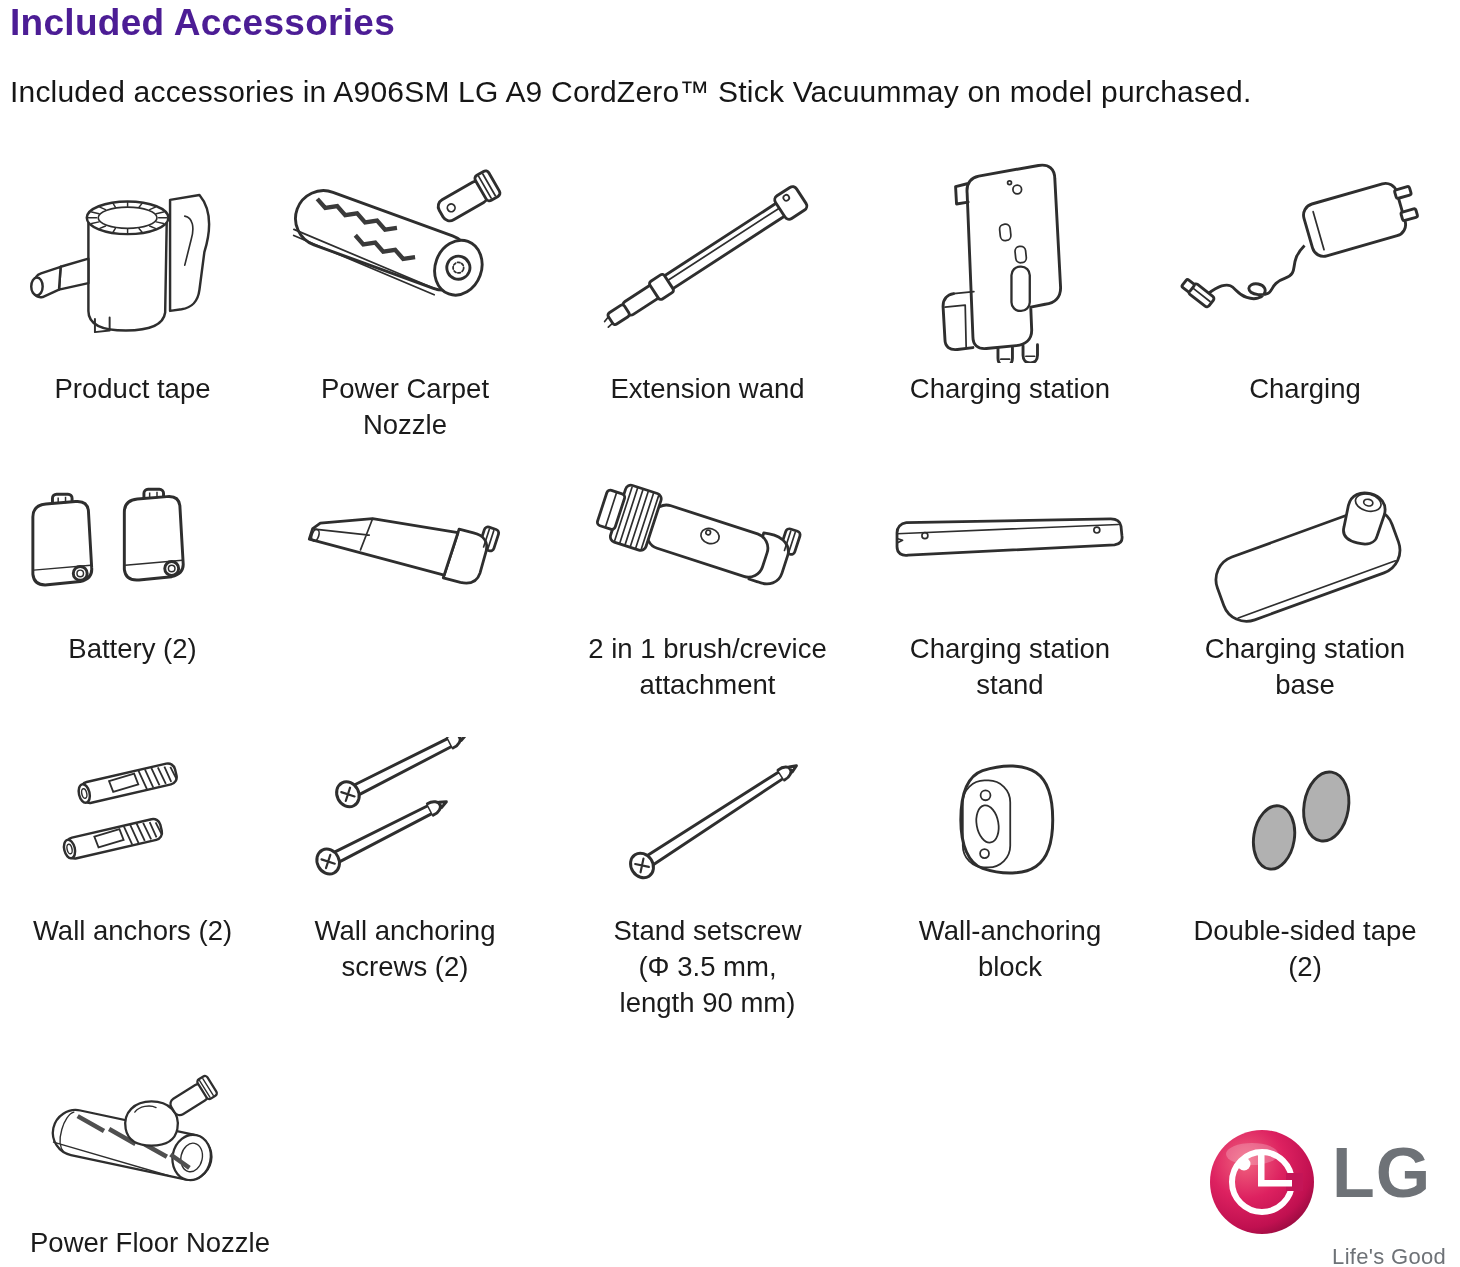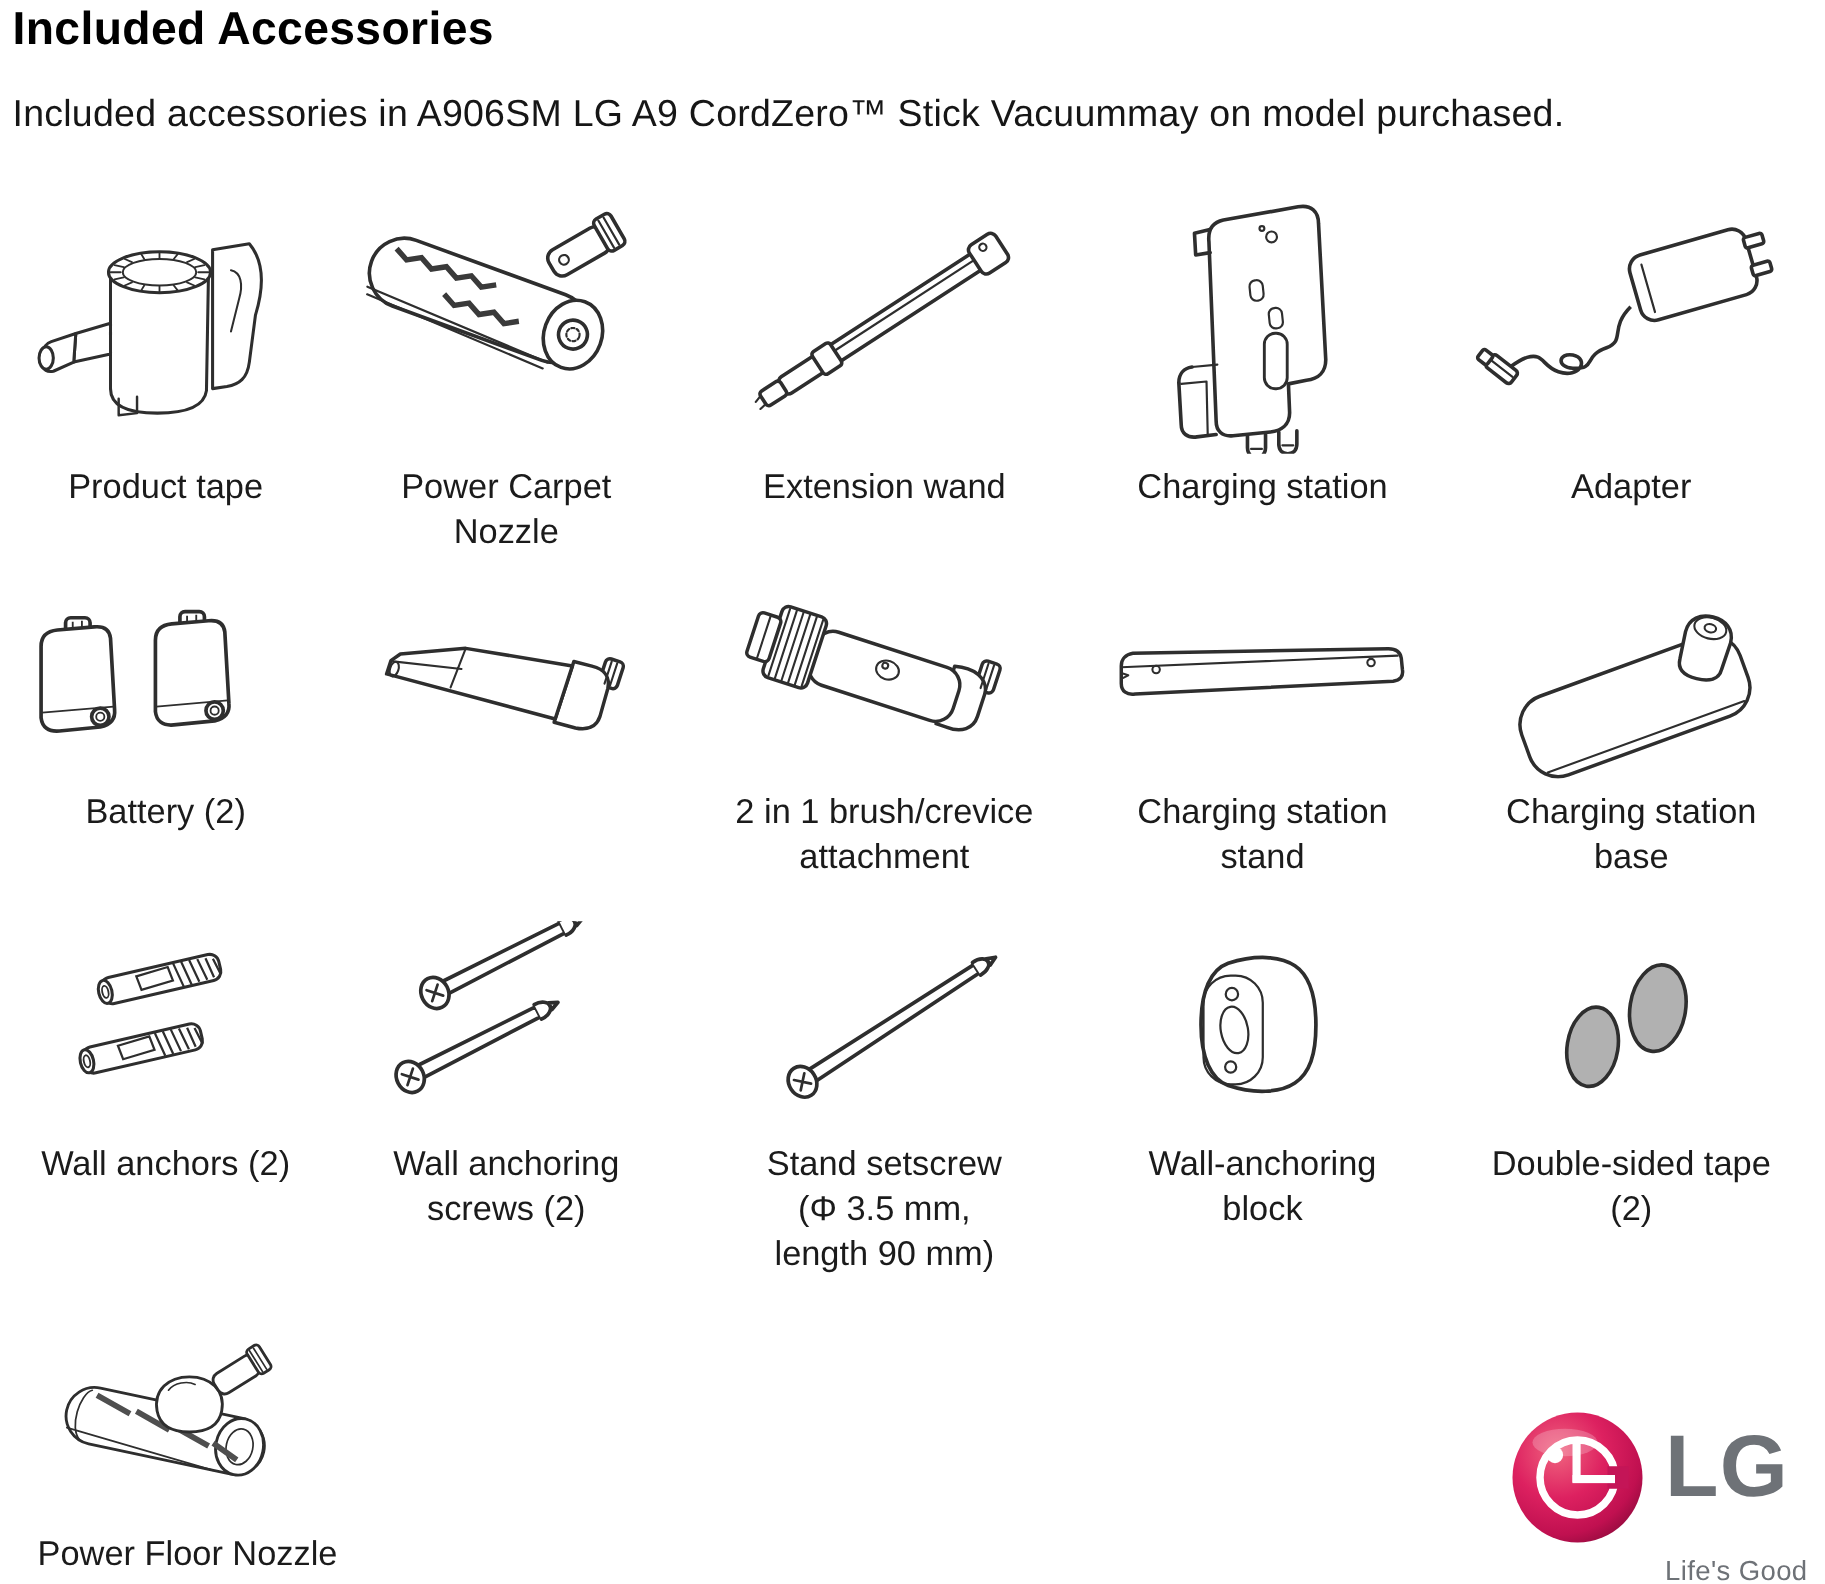--- a/index.html
+++ b/index.html
@@ -2,21 +2,21 @@
 <html><head>
 <meta charset="utf-8">
 <style>
   html,body{margin:0;padding:0;}
   body{
     width:1460px;height:1267px;position:relative;overflow:hidden;
     background:#ffffff;color:#1b1b1b;
     font-family:"Liberation Sans", sans-serif;
   }
   .page{padding:0 10px;}
-  .title{font-size:37px;font-weight:bold;margin:2px 0 0 0;letter-spacing:.3px;color:#000000;}
+  .title{font-size:37px;font-weight:bold;margin:2px 0 0 0;letter-spacing:.3px;color:#4c1d95;}
   .subtitle{font-size:30px;margin-top:31px;letter-spacing:.2px;color:#161616;}
   .grid{display:grid;grid-template-columns:245px 300px 305px 300px 290px;}
   .row1{margin-top:42px;}
   .row2{margin-top:22px;}
   .row3{margin-top:34px;}
   .cell{display:flex;flex-direction:column;align-items:center;}
   .art{width:100%;display:flex;align-items:center;justify-content:center;}
   .row1 .art{height:212px;}
   .row2 .art{height:158px;}
   .row3 .art{height:168px;}
@@ -160,21 +160,21 @@
         <path d="M150,98 C132,116 146,126 130,132 C110,139 122,150 102,149 C88,148 90,136 102,138 C116,141 108,158 90,152 C76,147 78,136 64,140 C58,142 54,145 50,148" fill="none" stroke="#2e2e2e" stroke-width="3"></path>
         <g transform="rotate(38 44 150)">
           <g class="ln">
             <rect x="30" y="144" width="26" height="13" rx="3"></rect>
             <rect x="21" y="146" width="10" height="10" rx="2"></rect>
           </g>
           <path class="thin" d="M32,150 h22"></path>
         </g>
       </svg>
         </div>
-      <figcaption>Adapter</figcaption>
+      <figcaption>Charging</figcaption>
     </figure>
   </div>
 
   <div class="grid row2">
 
     <figure class="cell">
       <div class="art">
           <svg viewBox="0 0 300 170">
         <defs>
           <g id="bat">

